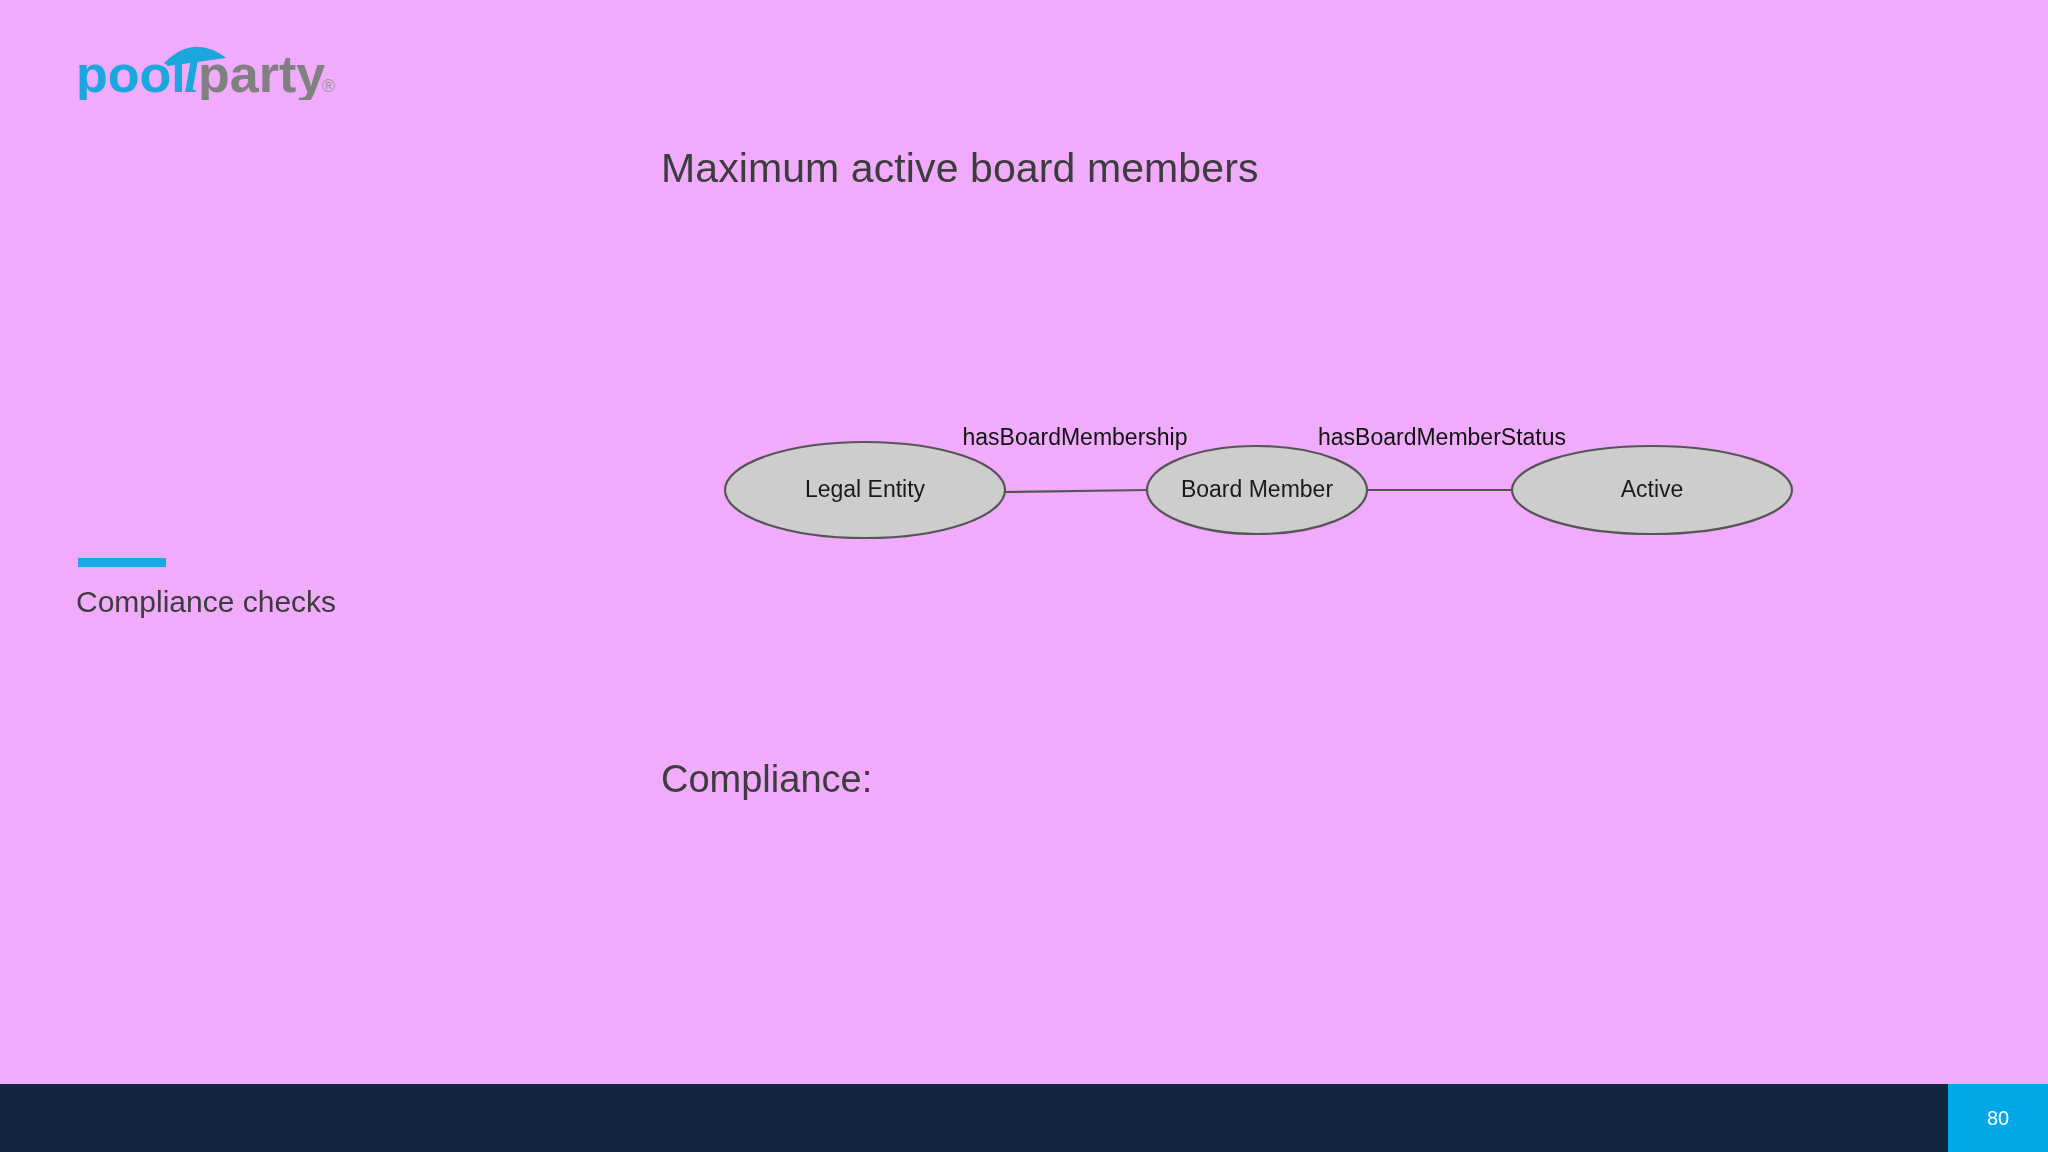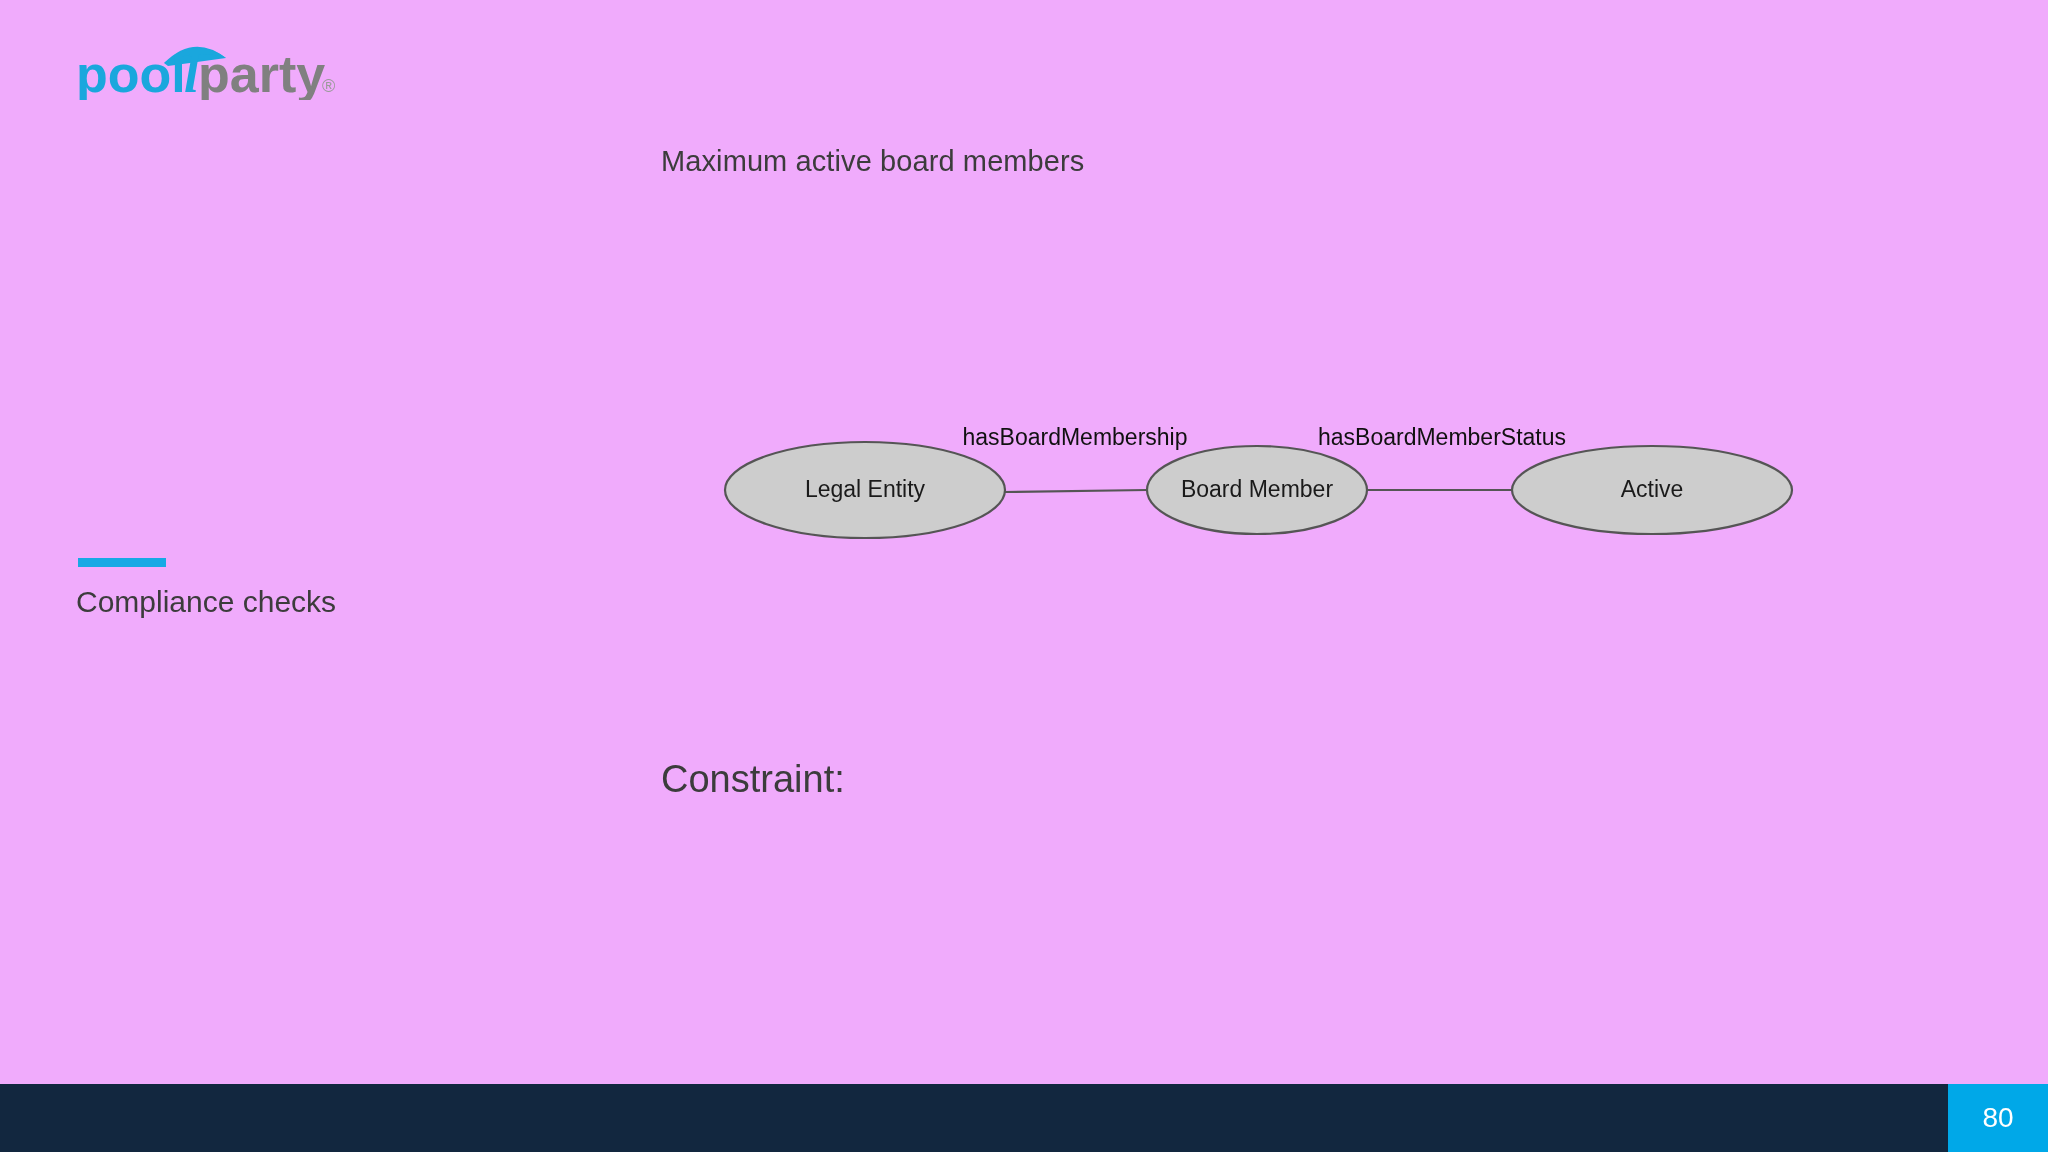--- a/index.html
+++ b/index.html
@@ -27,21 +27,21 @@
     width: 290px;
     height: 70px;
   }
   .logo svg { display: block; }
 
   
   .slide-title {
     position: absolute;
     left: 661px;
     top: 145px;
-    font-size: 29px;
+    font-size: 41px;
     font-weight: 400;
     color: #3c3c3c;
     letter-spacing: 0.1px;
     white-space: nowrap;
   }
 
   
   .example-heading {
     position: absolute;
     left: 76px;
@@ -147,21 +147,21 @@
     right: 0;
     top: 0;
     width: 100px;
     height: 68px;
     background: #00a8e8;
     display: flex;
     align-items: center;
     justify-content: center;
   }
   .page-number {
-    font-size: 28px;
+    font-size: 20px;
     color: #ffffff;
   }
 </style>
 </head>
 <body>
 
 <div class="slide">
 
   <div class="logo">
     <svg width="290" height="70" viewBox="0 0 290 70" xmlns="http://www.w3.org/2000/svg">
@@ -199,21 +199,21 @@
       <text class="node-label" x="235" y="71">Legal Entity</text>
 
       <ellipse class="node-ellipse" cx="627" cy="70" rx="110" ry="44"></ellipse>
       <text class="node-label" x="627" y="71">Board Member</text>
 
       <ellipse class="node-ellipse" cx="1022" cy="70" rx="140" ry="44"></ellipse>
       <text class="node-label" x="1022" y="71">Active</text>
     </svg>
   </div>
 
-  <div class="constraint-label">Constraint:</div>
+  <div class="constraint-label">Compliance:</div>
 
 
   <div class="footer">
     <div class="page-badge">
       <span class="page-number">80</span>
     </div>
   </div>
 
 </div>
 

